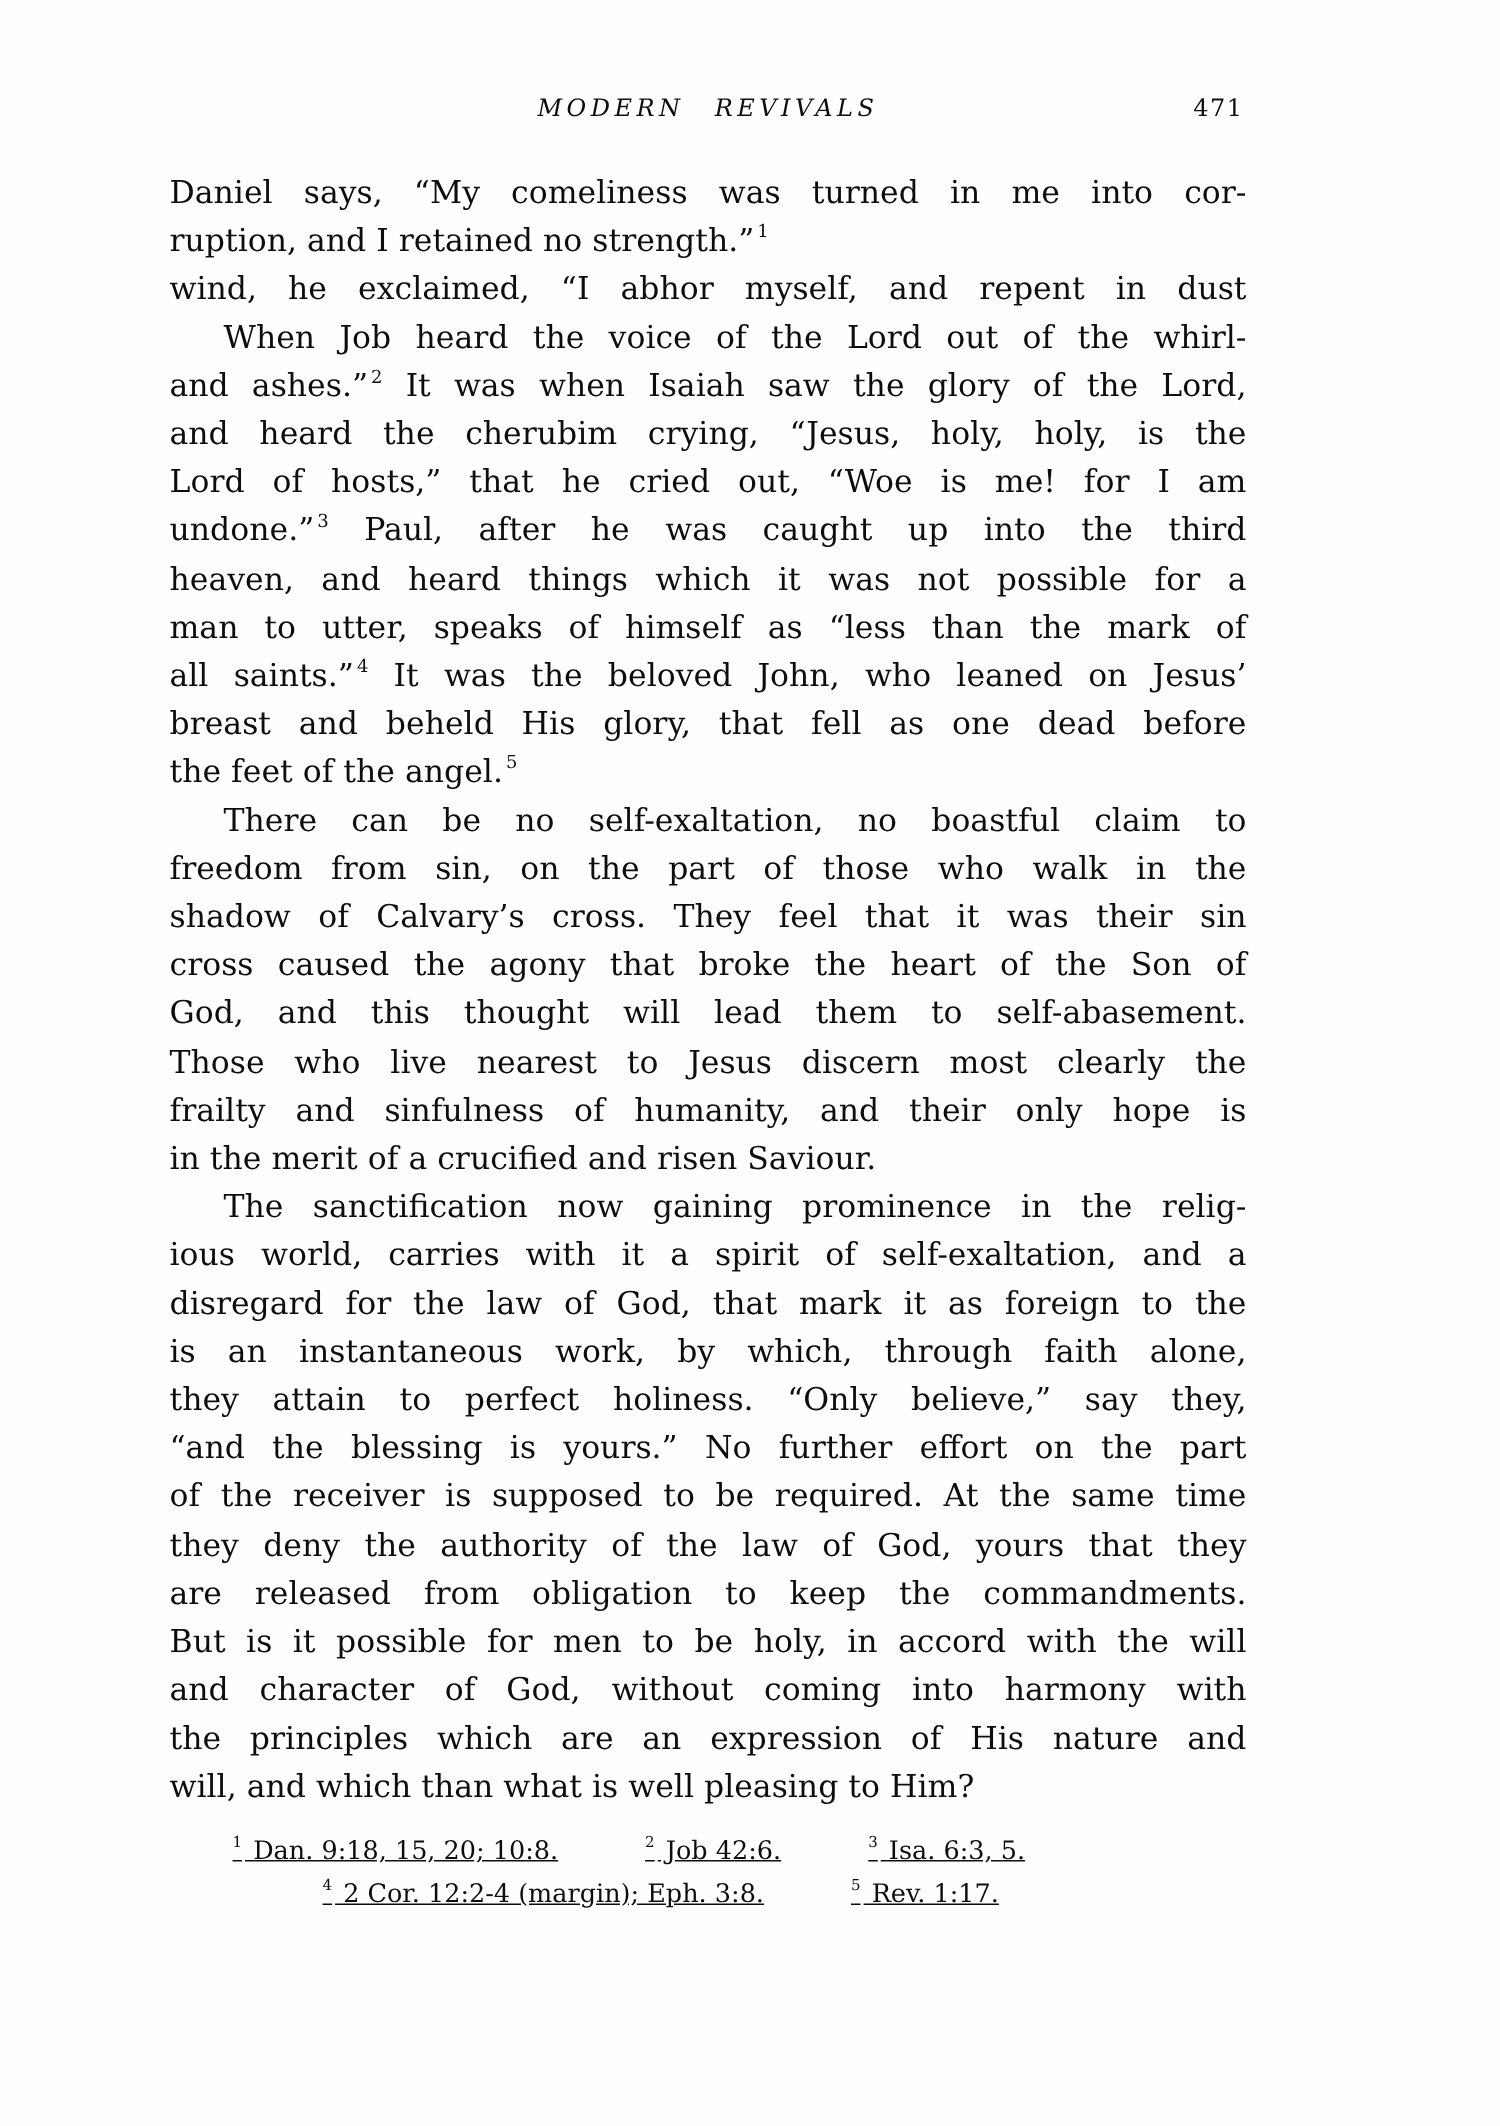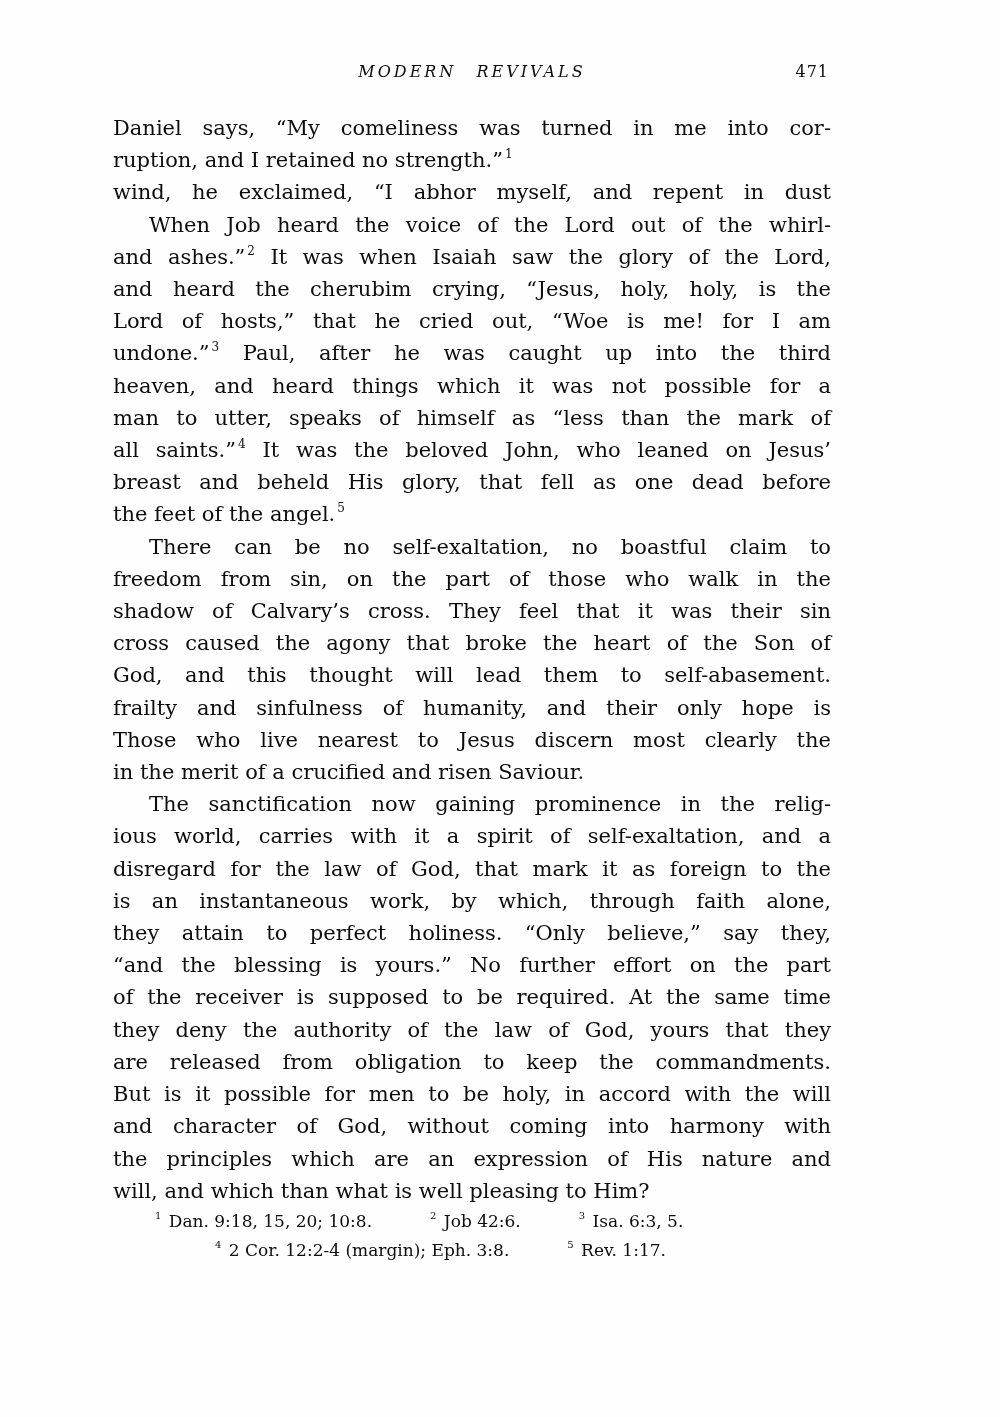--- a/index.html
+++ b/index.html
@@ -52,22 +52,24 @@
   .line.indent { text-indent: 36px; }
   sup {
     font-size: 12px;
     line-height: 0;
     position: relative;
     top: -1px;
     vertical-align: super;
     margin-left: 2px;
   }
   .footnotes {
+    margin-top: 13px;
     font-size: 17px;
     line-height: 29px;
+    text-decoration: underline;
   }
   .fn-line { white-space: nowrap; }
   .fn-line-1 { margin-left: 42px; }
   .fn-line-2 { margin-left: 102px; }
   .fn-entry { margin-right: 58px; }
   .fn-line .fn-entry:last-child { margin-right: 0; }
   .fn-entry sup { font-size: 10px; margin-left: 0; margin-right: 2px; }
 </style>
 </head>
 <body>
@@ -95,22 +97,22 @@
           <div class="line">all saints.”<sup>4</sup> It was the beloved John, who leaned on Jesus’</div>
           <div class="line">breast and beheld His glory, that fell as one dead before</div>
           <div class="line last">the feet of the angel.<sup>5</sup></div>
         </div>
         <div class="paragraph">
           <div class="line indent">There can be no self-exaltation, no boastful claim to</div>
           <div class="line">freedom from sin, on the part of those who walk in the</div>
           <div class="line">shadow of Calvary’s cross. They feel that it was their sin</div>
           <div class="line">cross caused the agony that broke the heart of the Son of</div>
           <div class="line">God, and this thought will lead them to self-abasement.</div>
+          <div class="line">Those who live nearest to Jesus discern most clearly the</div>
           <div class="line">frailty and sinfulness of humanity, and their only hope is</div>
-          <div class="line">Those who live nearest to Jesus discern most clearly the</div>
           <div class="line last">in the merit of a crucified and risen Saviour.</div>
         </div>
         <div class="paragraph">
           <div class="line indent">The sanctification now gaining prominence in the relig-</div>
           <div class="line">ious world, carries with it a spirit of self-exaltation, and a</div>
           <div class="line">disregard for the law of God, that mark it as foreign to the</div>
           <div class="line">is an instantaneous work, by which, through faith alone,</div>
           <div class="line">they attain to perfect holiness. “Only believe,” say they,</div>
           <div class="line">“and the blessing is yours.” No further effort on the part</div>
           <div class="line">of the receiver is supposed to be required. At the same time</div>

